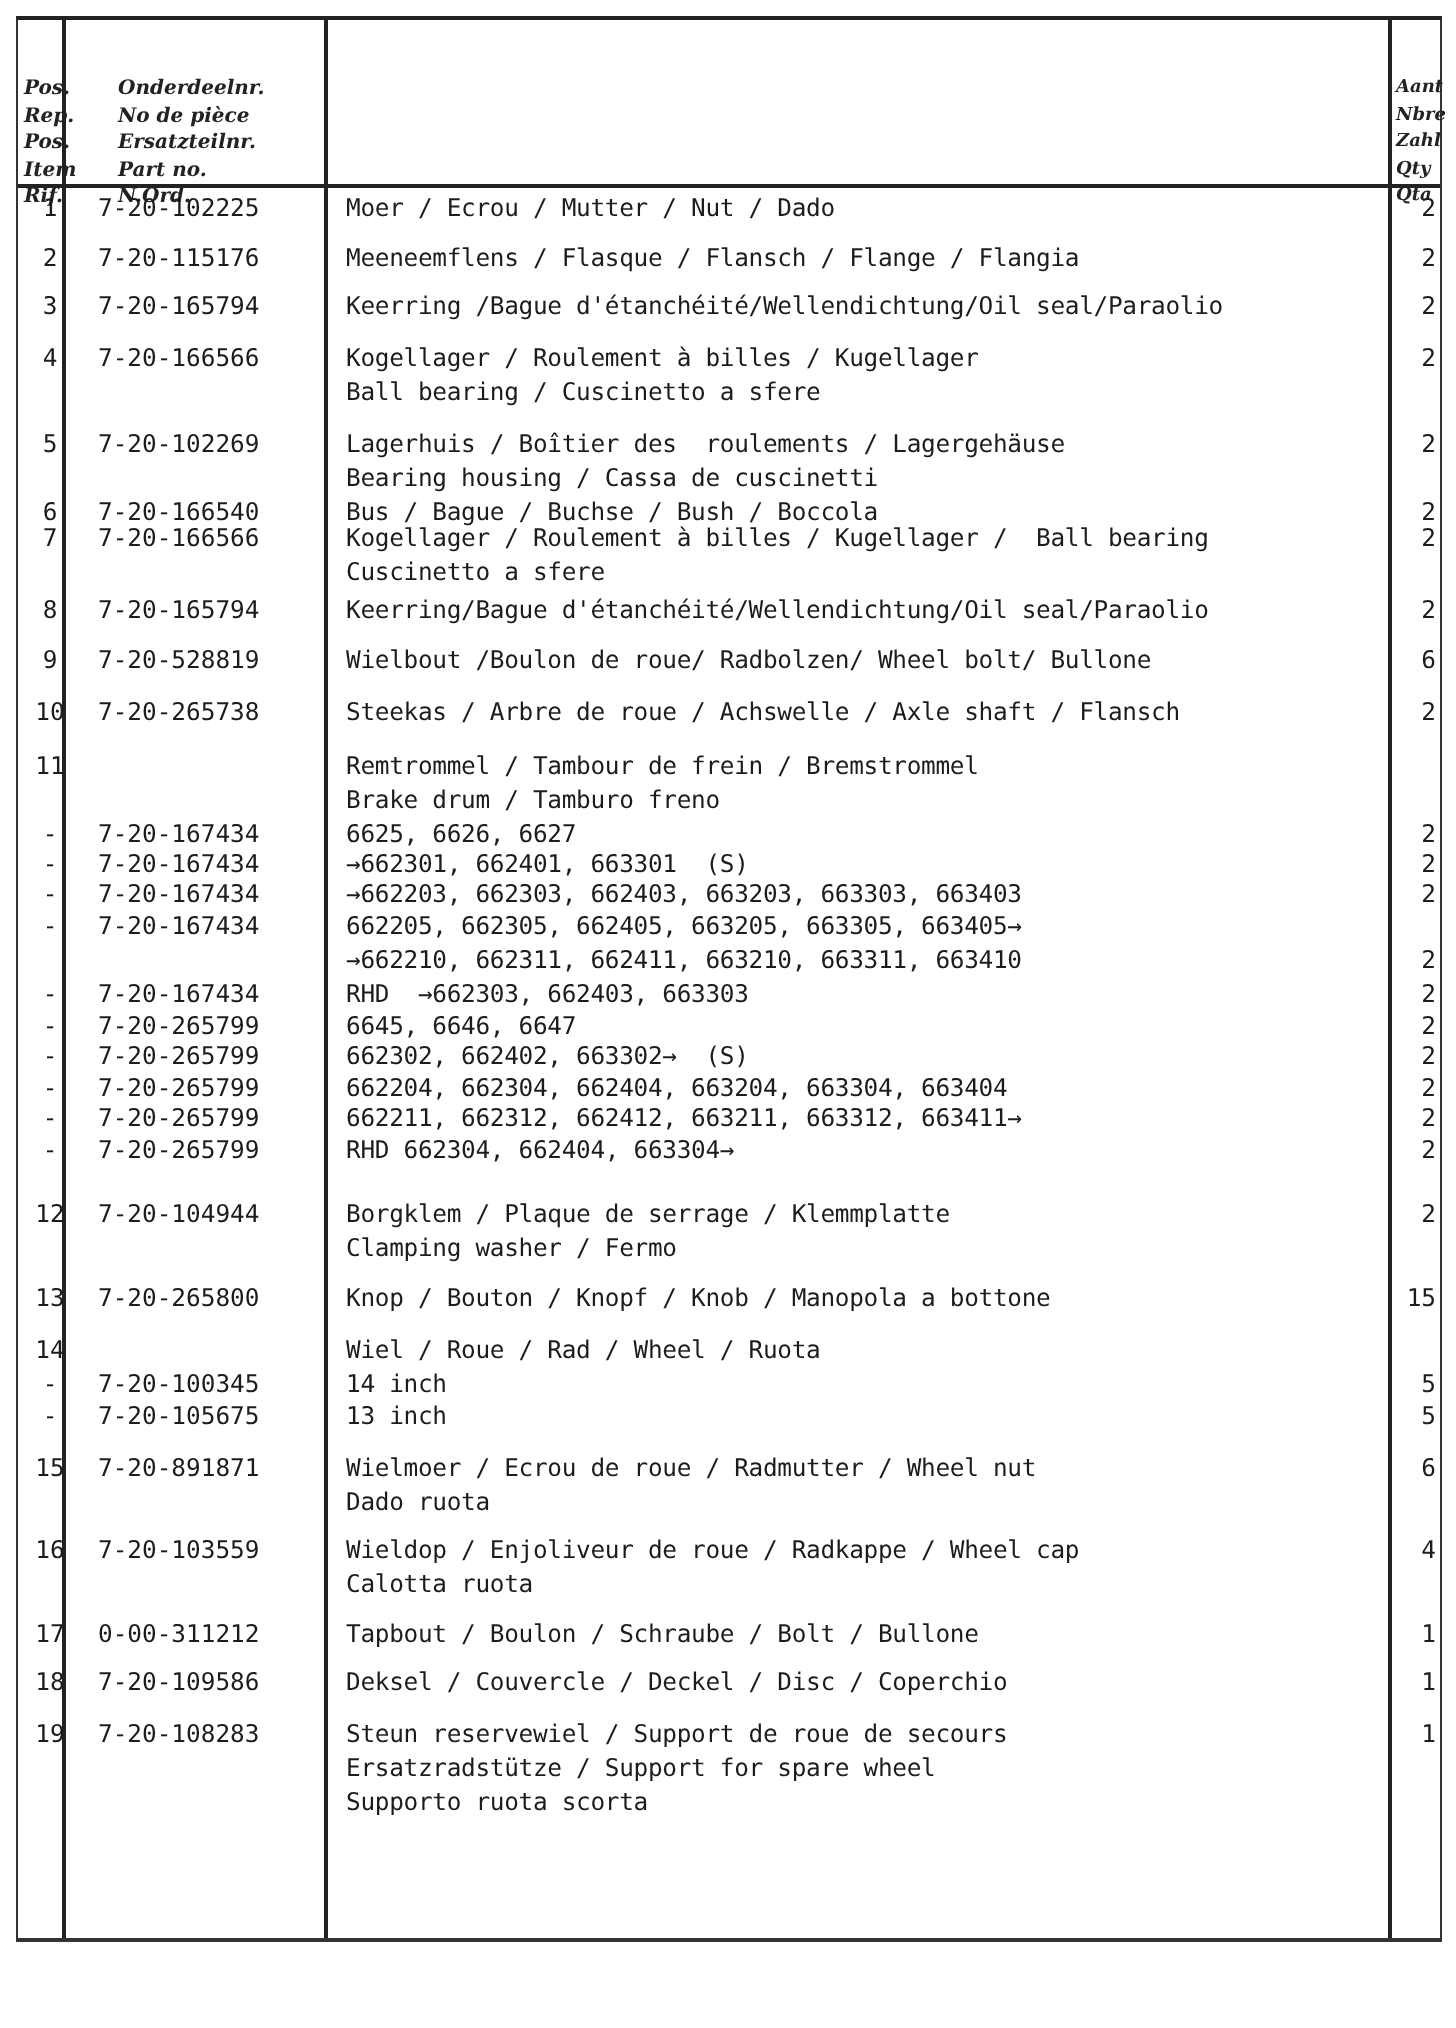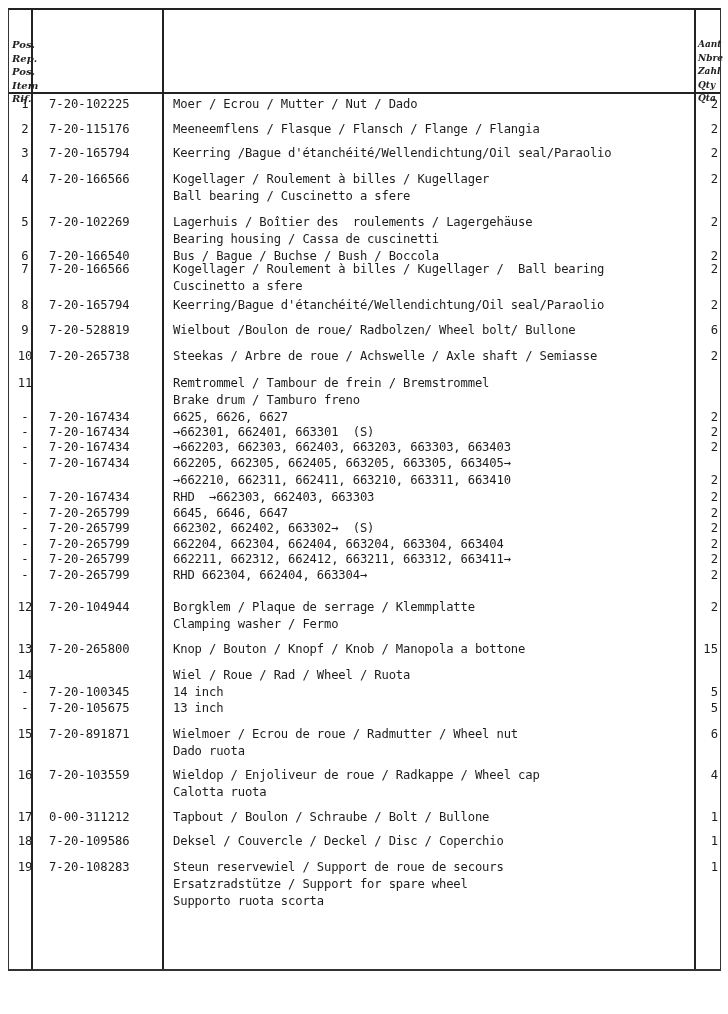--- a/index.html
+++ b/index.html
@@ -32,20 +32,27 @@
   <div class="vline" style="left:685px"></div>
 
   <div class="hdr">
     <div class="hcell" style="left:3px">
       <div>Pos.</div>
       <div>Rep.</div>
       <div>Pos.</div>
       <div>Item</div>
       <div>Rif.</div>
     </div>
+    <div class="hcell" style="left:50px">
+      <div>Onderdeelnr.</div>
+      <div>No de pièce</div>
+      <div>Ersatzteilnr.</div>
+      <div>Part no.</div>
+      <div>N.Ord.</div>
+    </div>
     <div class="hcell" style="left:689px; font-size:9px">
       <div>Aant</div>
       <div>Nbre</div>
       <div>Zahl</div>
       <div>Qty</div>
       <div>Qta</div>
     </div>
   </div>
 
   <div class="rows" id="rows">
@@ -117,21 +124,21 @@
       </div>
       <div class="row" style="top: 228px;">
         <span class="c-pos">9</span>
         <span class="c-part">7-20-528819</span>
         <span class="c-desc">Wielbout /Boulon de roue/ Radbolzen/ Wheel bolt/ Bullone</span>
         <span class="c-qty">6</span>
       </div>
       <div class="row" style="top: 254px;">
         <span class="c-pos">10</span>
         <span class="c-part">7-20-265738</span>
-        <span class="c-desc">Steekas / Arbre de roue / Achswelle / Axle shaft / Semiasse</span>
+        <span class="c-desc">Steekas / Arbre de roue / Achswelle / Axle shaft / Flansch</span>
         <span class="c-qty">2</span>
       </div>
       <div class="row" style="top: 281px;">
         <span class="c-pos">11</span>
         <span class="c-part"></span>
         <span class="c-desc">Remtrommel / Tambour de frein / Bremstrommel</span>
         <span class="c-qty"></span>
       </div>
       <div class="row" style="top: 298px;">
         <span class="c-pos"></span>

